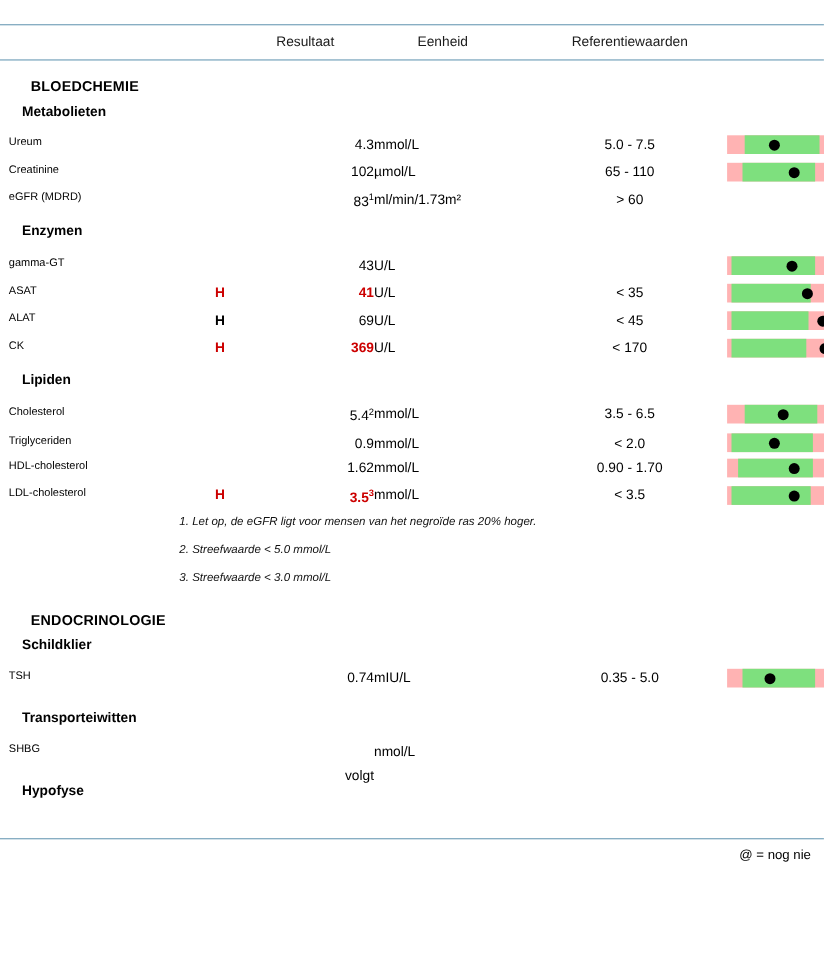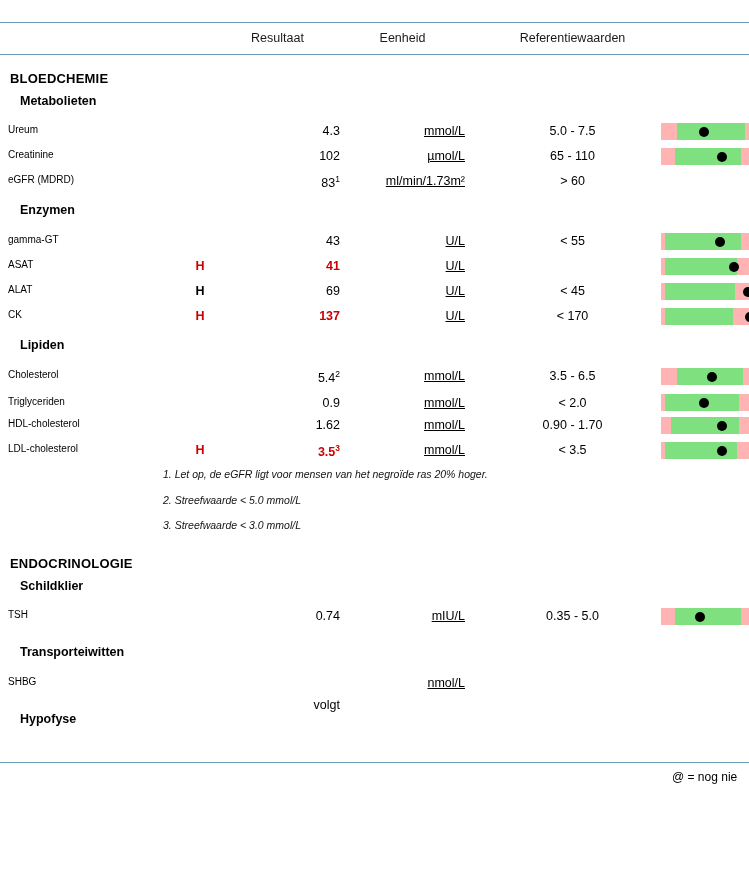--- a/index.html
+++ b/index.html
@@ -37,21 +37,21 @@
     font-size: 12.5px;
     color: #1a1a1a;
     text-align: center;
   }
   #hdr-result { left: 215px; top: 31px; width: 125px; }
   #hdr-unit   { left: 340px; top: 31px; width: 125px; }
   #hdr-ref    { left: 465px; top: 31px; width: 215px; }
 
   .section-title {
     position: absolute;
-    left: 10px;
+    left: 28px;
     font-weight: bold;
     font-size: 13px;
     letter-spacing: 0.2px;
   }
   .group-title {
     position: absolute;
     left: 20px;
     font-weight: bold;
     font-size: 12.5px;
   }
@@ -72,23 +72,22 @@
     position: absolute;
     left: 215px;
     width: 125px;
     text-align: right;
     font-size: 12.5px;
   }
   .row-unit {
     position: absolute;
     left: 340px;
     width: 125px;
-    text-align: right;
-    font-size: 12.5px;
-    text-decoration: underline;
+    text-align: left;
+    font-size: 12.5px;
   }
   .row-ref {
     position: absolute;
     left: 465px;
     width: 215px;
     text-align: center;
     font-size: 12.5px;
   }
   .abn { color: #cc0000; font-weight: bold; }
   .sup { font-size: 8.5px; vertical-align: super; }
@@ -168,48 +167,48 @@
   <div class="row-label" style="top:174px">eGFR (MDRD)</div>
   <div class="row-value" style="top:174px"><span>83</span><span class="sup">1</span></div>
   <div class="row-unit" style="top:174px">ml/min/1.73m²</div>
   <div class="row-ref" style="top:174px">&gt; 60</div>
 
   <div class="group-title" style="top:203px">Enzymen</div>
 
   <div class="row-label" style="top:234px">gamma-GT</div>
   <div class="row-value" style="top:234px">43</div>
   <div class="row-unit" style="top:234px">U/L</div>
-  <div class="row-ref" style="top:234px">&lt; 55</div>
   <div class="gauge" style="top:233px">
     <div class="green" style="left:4px; width:76px"></div>
     <div class="dot" style="left:54px"></div>
   </div>
 
   <div class="row-label" style="top:259px">ASAT</div>
   <div class="row-flag abn" style="top:259px">H</div>
   <div class="row-value abn" style="top:259px">41</div>
   <div class="row-unit" style="top:259px">U/L</div>
+  <div class="row-ref" style="top:259px">&lt; 35</div>
   <div class="gauge" style="top:258px">
     <div class="green" style="left:4px; width:72px"></div>
     <div class="dot" style="left:68px"></div>
   </div>
 
   <div class="row-label" style="top:284px">ALAT</div>
   <div class="row-flag" style="top:284px">H</div>
   <div class="row-value" style="top:284px">69</div>
   <div class="row-unit" style="top:284px">U/L</div>
   <div class="row-ref" style="top:284px">&lt; 45</div>
   <div class="gauge" style="top:283px">
     <div class="green" style="left:4px; width:70px"></div>
     <div class="dot" style="left:82px"></div>
   </div>
 
   <div class="row-label" style="top:309px">CK</div>
   <div class="row-flag abn" style="top:309px">H</div>
-  <div class="row-value abn" style="top:309px">137</div>
+  <div class="row-value abn" style="top:309px">369</div>
   <div class="row-unit" style="top:309px">U/L</div>
   <div class="row-ref" style="top:309px">&lt; 170</div>
   <div class="gauge" style="top:308px">
     <div class="green" style="left:4px; width:68px"></div>
     <div class="dot" style="left:84px"></div>
   </div>
 
   <div class="group-title" style="top:338px">Lipiden</div>
 
   <div class="row-label" style="top:369px">Cholesterol</div>

